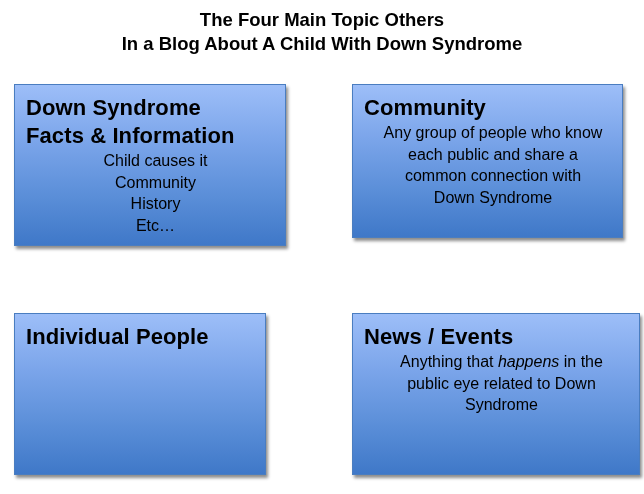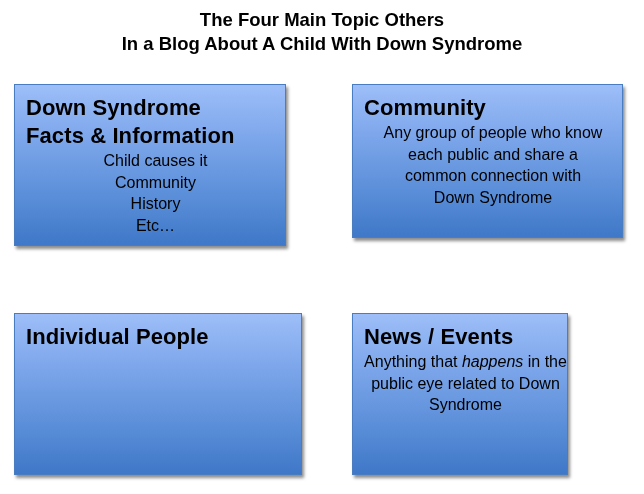--- a/index.html
+++ b/index.html
@@ -44,22 +44,22 @@
       letter-spacing: 0.1px;
     }
     .box-body {
       font-size: 16px;
       line-height: 21.5px;
     }
     .box-body .line { white-space: nowrap; text-align: center; }
     .box-body em { font-style: italic; }
     #box-facts { left: 14px; top: 84px; width: 272px; height: 162px; }
     #box-community { left: 352px; top: 84px; width: 271px; height: 154px; }
-    #box-people { left: 14px; top: 313px; width: 288px; height: 162px; }
-    #box-news { left: 352px; top: 313px; width: 216px; height: 162px; }
+    #box-people { left: 14px; top: 313px; width: 252px; height: 162px; }
+    #box-news { left: 352px; top: 313px; width: 288px; height: 162px; }
   </style>
 </head>
 <body>
 
 <div class="title">
   <div>The Four Main Topic Others</div>
   <div>In a Blog About A Child With Down Syndrome</div>
 </div>
 
 <div class="box" id="box-facts">

